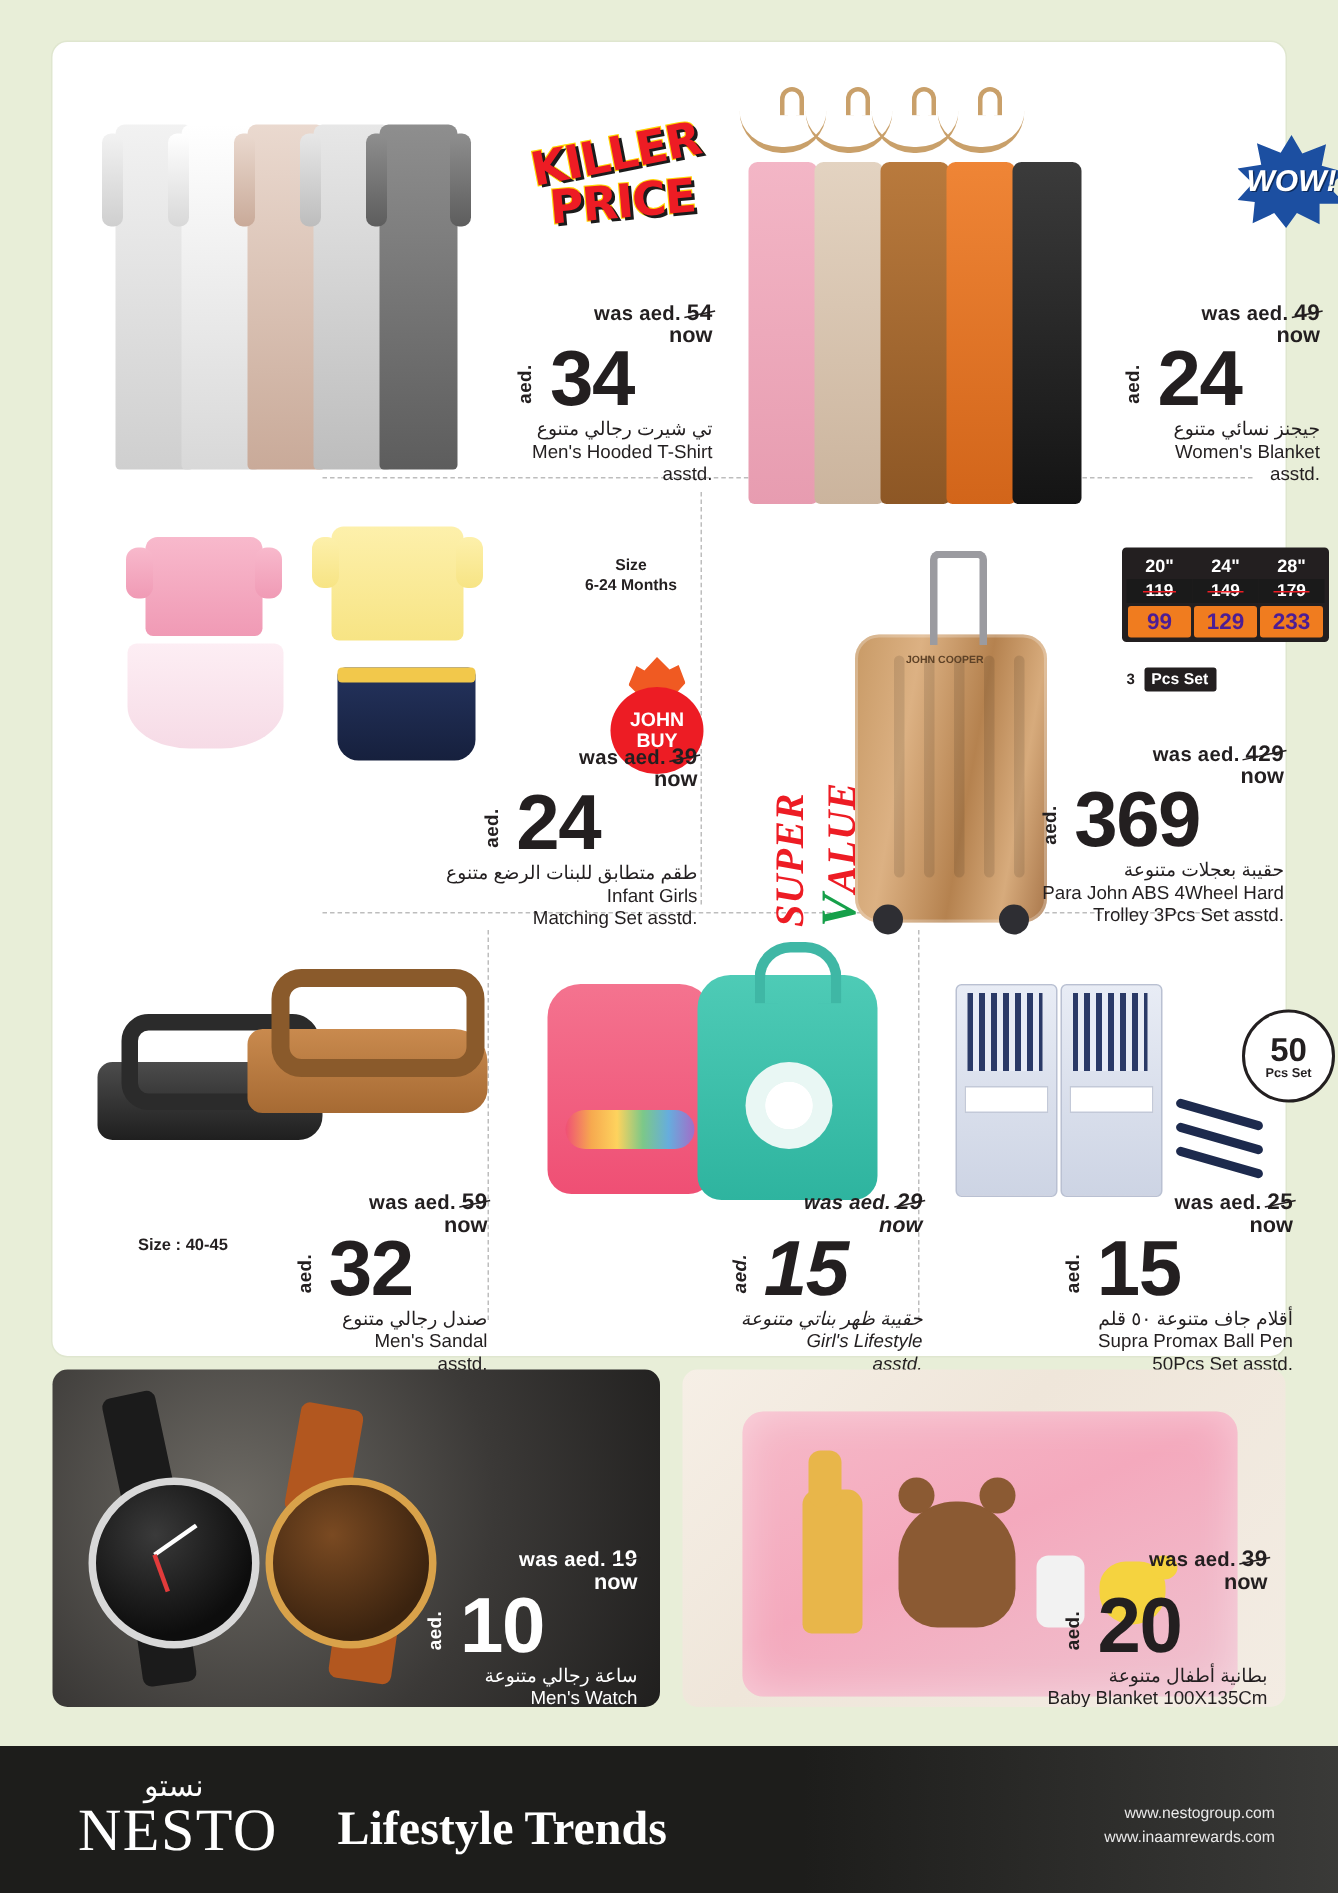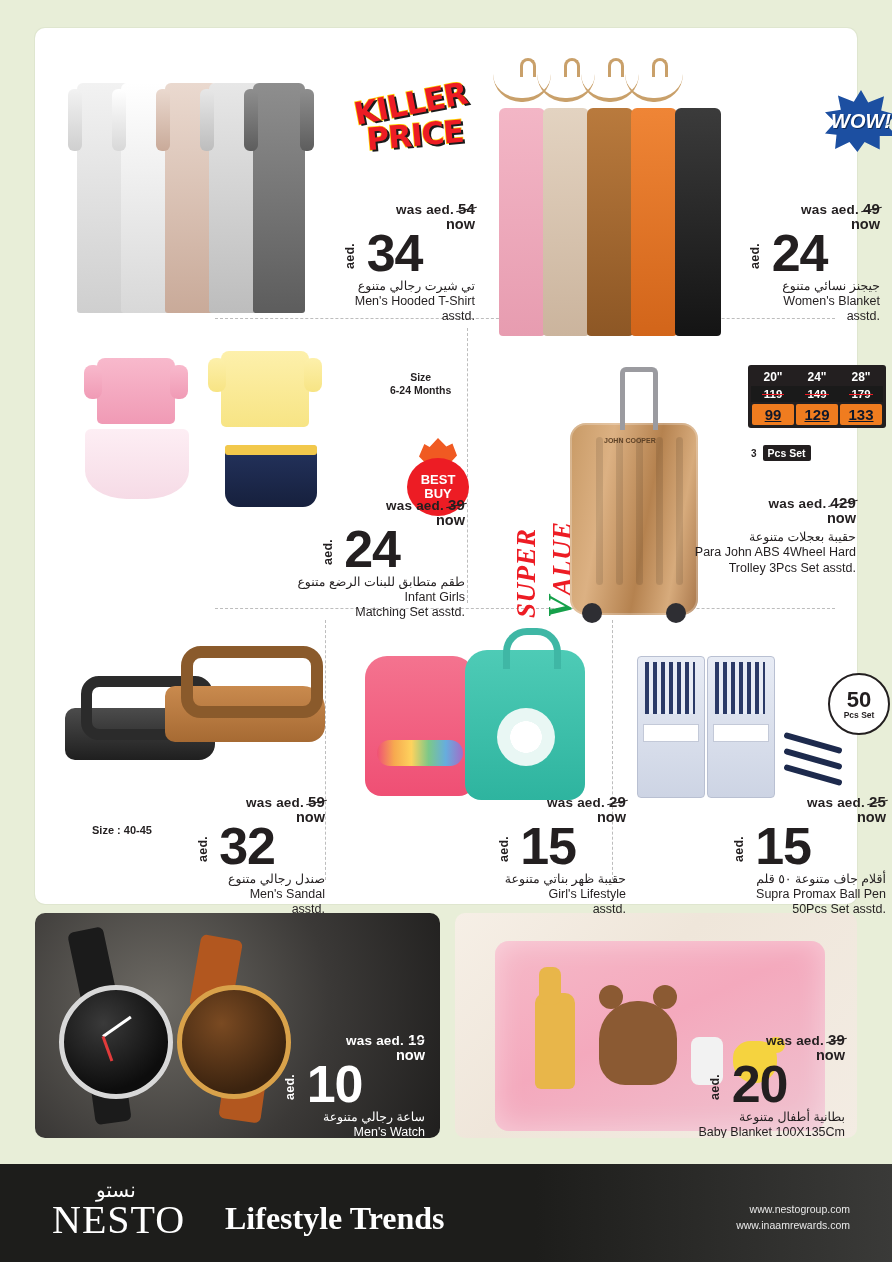--- a/index.html
+++ b/index.html
@@ -87,21 +87,21 @@
   .sv-v{color:#16a04a;font-size:33px;}
 
   
   .tbl{position:absolute;left:713px;top:337px;width:132px;background:#231f20;border-radius:3px;padding:3px;}
   .tbl-row{display:flex;}
   .tbl-row .c{flex:1;text-align:center;color:#fff;font-size:12px;font-weight:700;padding:2px 0;}
   .tbl-row.old .c{position:relative;color:#fff;font-size:11.5px;background:#1a1a1a;}
   .tbl-row.old .c span{position:relative;display:inline-block;}
   .tbl-row.old .c span:after{content:"";position:absolute;left:-2px;right:-2px;top:50%;border-top:1.4px solid #ed1c24;}
   .tbl-row.new{margin-top:2px;}
-  .tbl-row.new .c{background:#f07c1f;color:#0f172a;font-size:15px;margin:0 1px;border-radius:2px;text-decoration:underline;}
+  .tbl-row.new .c{background:#f07c1f;color:#4c1d95;font-size:15px;margin:0 1px;border-radius:2px;}
   .pcs{position:absolute;left:713px;top:417px;display:flex;align-items:center;gap:3px;}
   .pcs .n{background:#fff;color:#231f20;font-size:10px;font-weight:700;padding:1px 3px;border-radius:2px;}
   .pcs .t{background:#231f20;color:#fff;font-size:10.5px;font-weight:700;padding:2px 5px;border-radius:2px;}
 
   
   .fifty{
     position:absolute;left:793px;top:645px;width:58px;height:58px;border-radius:50%;
     background:#fff;border:2.5px solid #231f20;display:flex;flex-direction:column;
     align-items:center;justify-content:center;line-height:1;
   }
@@ -262,21 +262,21 @@
   </div>
 
   <div class="size-note">
     <div>Size</div>
     <div>6-24 Months</div>
   </div>
 
   <div class="bestbuy">
     <div class="flame"></div>
     <div class="bb-circle">
-      <span>BEST</span>
+      <span>JOHN</span>
       <span>BUY</span>
     </div>
   </div>
 
   <div class="price-block" style="left:215px;top:468px;width:215px;">
     <div class="was">
       <span>was aed.</span>
       <span class="old">39</span>
     </div>
     <div class="now">now</div>
@@ -319,34 +319,38 @@
       <div class="c">28"</div>
     </div>
     <div class="tbl-row old">
       <div class="c"><span>119</span></div>
       <div class="c"><span>149</span></div>
       <div class="c"><span>179</span></div>
     </div>
     <div class="tbl-row new">
       <div class="c">99</div>
       <div class="c">129</div>
-      <div class="c">133</div>
+      <div class="c">233</div>
     </div>
   </div>
   <div class="pcs">
     <span class="n">3</span>
     <span class="t">Pcs Set</span>
   </div>
 
   <div class="price-block" style="left:596px;top:452px;width:225px;margin-top:14px;">
     <div class="was">
       <span>was aed.</span>
       <span class="old">429</span>
     </div>
     <div class="now">now</div>
+    <div class="bigrow">
+      <span class="aed">aed.</span>
+      <span class="big">369</span>
+    </div>
     <div class="desc">
       <div class="ar">حقيبة بعجلات متنوعة</div>
       <div>Para John ABS 4Wheel Hard</div>
       <div>Trolley 3Pcs Set asstd.</div>
     </div>
   </div>
 
   <div class="ph" style="left:10px;top:600px;width:270px;height:200px;">
     <div class="sandal" style="left:20px;top:80px;width:150px;height:52px;background:linear-gradient(180deg,#4c4c4c,#1f1f1f);"></div>
     <div style="position:absolute;left:36px;top:48px;width:110px;height:42px;border:11px solid #2b2b2b;border-radius:18px;"></div>
@@ -375,21 +379,21 @@
 
   <div class="ph" style="left:300px;top:600px;width:270px;height:190px;">
     <div class="bag" style="left:30px;top:28px;width:110px;height:140px;background:linear-gradient(180deg,#f4738f,#ef4f74);"></div>
     <div style="position:absolute;left:42px;top:112px;width:86px;height:26px;border-radius:14px;background:linear-gradient(90deg,#ef4f74,#f7b24a,#ffe05a,#6fd48a,#57b6e8,#9a6fd0);opacity:.9;"></div>
     <div class="bag" style="left:130px;top:22px;width:120px;height:150px;background:linear-gradient(180deg,#4ecbb6,#2eb49f);">
       <div class="strap"></div>
     </div>
     <div style="position:absolute;left:162px;top:80px;width:58px;height:58px;border-radius:50%;background:radial-gradient(circle,#ffffff 38%,#e9f7f4 39%);"></div>
   </div>
 
-  <div class="price-block" style="left:406px;top:765px;width:185px;">
+  <div class="price-block" style="left:395px;top:765px;width:185px;font-style:italic;">
     <div class="was">
       <span>was aed.</span>
       <span class="old">29</span>
     </div>
     <div class="now">now</div>
     <div class="bigrow">
       <span class="aed">aed.</span>
       <span class="big">15</span>
     </div>
     <div class="desc">
@@ -409,21 +413,21 @@
     <div style="position:absolute;left:168px;top:112px;width:60px;height:6px;background:#1d2a4d;border-radius:3px;transform:rotate(16deg);"></div>
     <div style="position:absolute;left:168px;top:128px;width:60px;height:6px;background:#1d2a4d;border-radius:3px;transform:rotate(16deg);"></div>
     <div style="position:absolute;left:168px;top:144px;width:60px;height:6px;background:#1d2a4d;border-radius:3px;transform:rotate(16deg);"></div>
   </div>
 
   <div class="fifty">
     <span class="n">50</span>
     <span class="t">Pcs Set</span>
   </div>
 
-  <div class="price-block" style="left:616px;top:765px;width:235px;">
+  <div class="price-block" style="left:592px;top:765px;width:235px;">
     <div class="was">
       <span>was aed.</span>
       <span class="old">25</span>
     </div>
     <div class="now">now</div>
     <div class="bigrow">
       <span class="aed">aed.</span>
       <span class="big">15</span>
     </div>
     <div class="desc">

